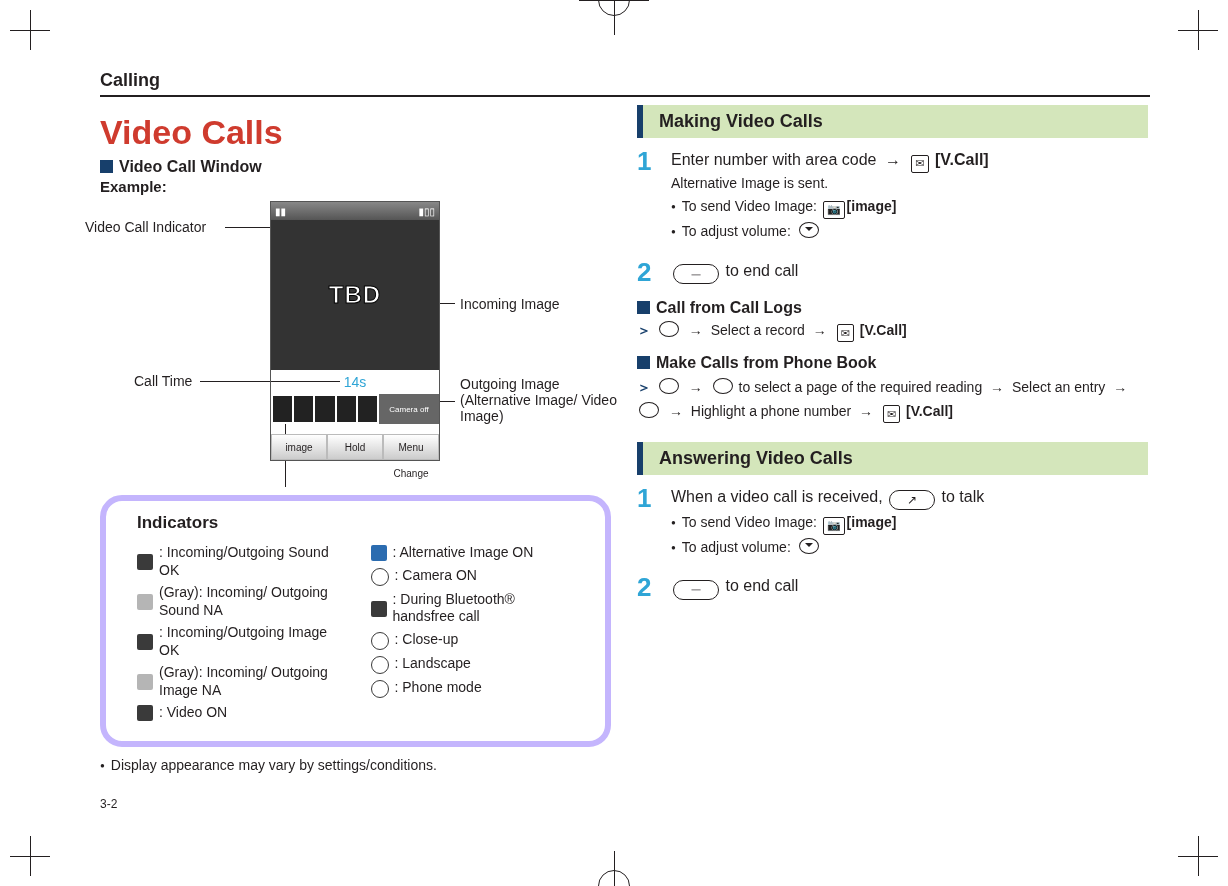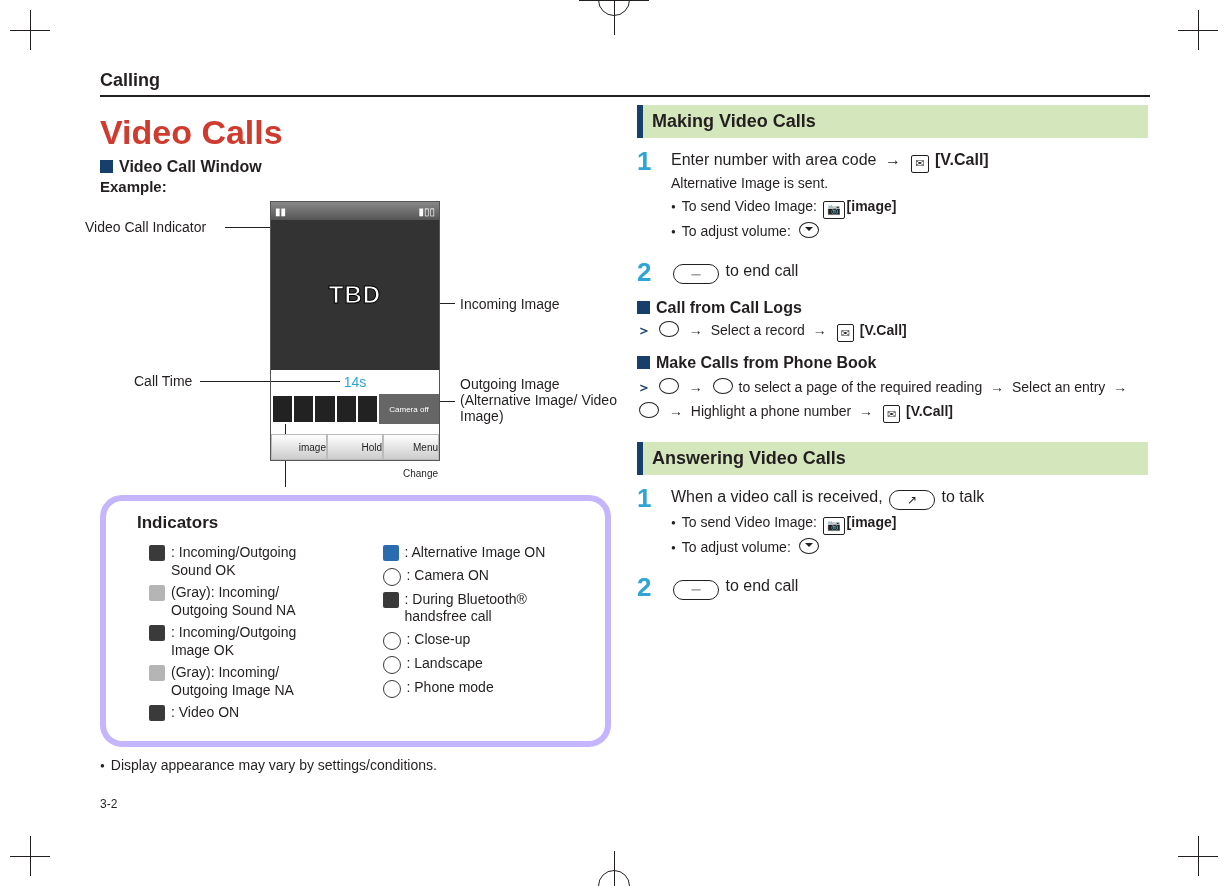--- a/index.html
+++ b/index.html
@@ -27,38 +27,38 @@
   .diagram{position:relative;height:290px;margin-top:6px}
   .phone-shot{position:absolute;left:170px;top:0;width:170px;height:260px;border:1px solid #555;box-sizing:border-box}
   .shot-top{height:18px;background:linear-gradient(#888,#555);font-size:10px;color:#fff;display:flex;justify-content:space-between;padding:0 4px;align-items:center}
   .shot-main{height:150px;background:#333;display:flex;align-items:center;justify-content:center;color:#fff;font-weight:900;font-size:24px;letter-spacing:1px;-webkit-text-stroke:1px #000}
   .shot-time{text-align:center;color:#2fa5d6;font-size:14px;padding:4px 0}
   .shot-row{height:30px;display:flex}
   .shot-icons{flex:1;display:flex;gap:2px;padding:2px;background:#fff}
   .shot-icons span{flex:1;background:#222}
   .shot-out{width:60px;background:#666;color:#fff;font-size:8px;display:flex;align-items:center;justify-content:center;text-align:left}
   .shot-softkeys{position:absolute;bottom:0;left:0;right:0;height:26px;background:#e9e9e9;display:flex;font-size:10px}
-  .shot-softkeys span{flex:1;text-align:right;line-height:26px;border:1px solid #bbb;background:linear-gradient(#fff,#ccc)}
+  .shot-softkeys span{flex:1;text-align:center;line-height:26px;border:1px solid #bbb;background:linear-gradient(#fff,#ccc)}
   .dlabel{position:absolute;font-size:14px;color:#231f20}
   .dl-vci{left:-15px;top:18px}
   .dl-ct{left:34px;top:172px}
   .dl-in{left:360px;top:95px}
   .dl-out{left:360px;top:175px;width:160px}
   .lead{position:absolute;background:#231f20}
   .indicators{border:6px solid #c4b5fd;border-radius:22px;padding:12px 31px 14px;margin-top:4px}
   .indicators h3{margin:0 0 6px 0;font-size:17px;font-weight:600}
   .ind-cols{display:flex;gap:30px;font-size:14px}
   .ind-col{flex:1}
-  .ind-item{display:flex;align-items:flex-start;gap:6px;margin:5px 12px;line-height:1.25}
+  .ind-item{display:flex;align-items:center;gap:6px;margin:5px 0;line-height:1.25}
   .ic{display:inline-block;width:16px;height:16px;background:#3a3a3a;border-radius:2px;flex-shrink:0;margin-top:1px}
   .ic.g{background:#b5b5b5}
   .ic.rnd{border-radius:50%;border:1px solid #3a3a3a;background:transparent}
   .ic.blue{background:#2b6cb0}
   .note{font-size:13px;margin-top:10px}
-  .green-bar{background:#d4e6bb;padding:6px 9px;font-weight:600;font-size:18px;border-left:6px solid #173f6b;margin-bottom:10px}
+  .green-bar{background:#d4e6bb;padding:6px 16px;font-weight:600;font-size:18px;border-left:6px solid #173f6b;margin-bottom:10px}
   .step{display:flex;gap:12px;margin-bottom:14px;font-size:16px;line-height:1.55}
   .num{color:#2fa5d6;font-size:26px;font-weight:600;width:22px;flex-shrink:0;line-height:1}
   .step-body{flex:1}
   .pill{display:inline-flex;align-items:center;justify-content:center;min-width:34px;height:18px;border:1.5px solid #231f20;border-radius:10px;font-size:12px;padding:0 5px;vertical-align:-2px;margin:0 2px}
   .keybox{display:inline-flex;align-items:center;justify-content:center;height:16px;border:1px solid #231f20;border-radius:2px;padding:0 3px;font-size:11px;vertical-align:-2px;margin:0 2px}
   .circle-key{display:inline-block;width:18px;height:14px;border:1.5px solid #231f20;border-radius:50%;vertical-align:-2px;margin:0 2px;position:relative}
   .circle-key.arrow::after{content:"";position:absolute;border:4px solid transparent;border-top-color:#231f20;left:5px;top:4px}
   .bullet{margin:2px 0 2px 0;font-size:14px}
   .bullet::before{content:"\25CF";font-size:8px;margin-right:6px;vertical-align:2px}
   .chev{color:#173f6b;font-weight:bold;margin-right:2px}

